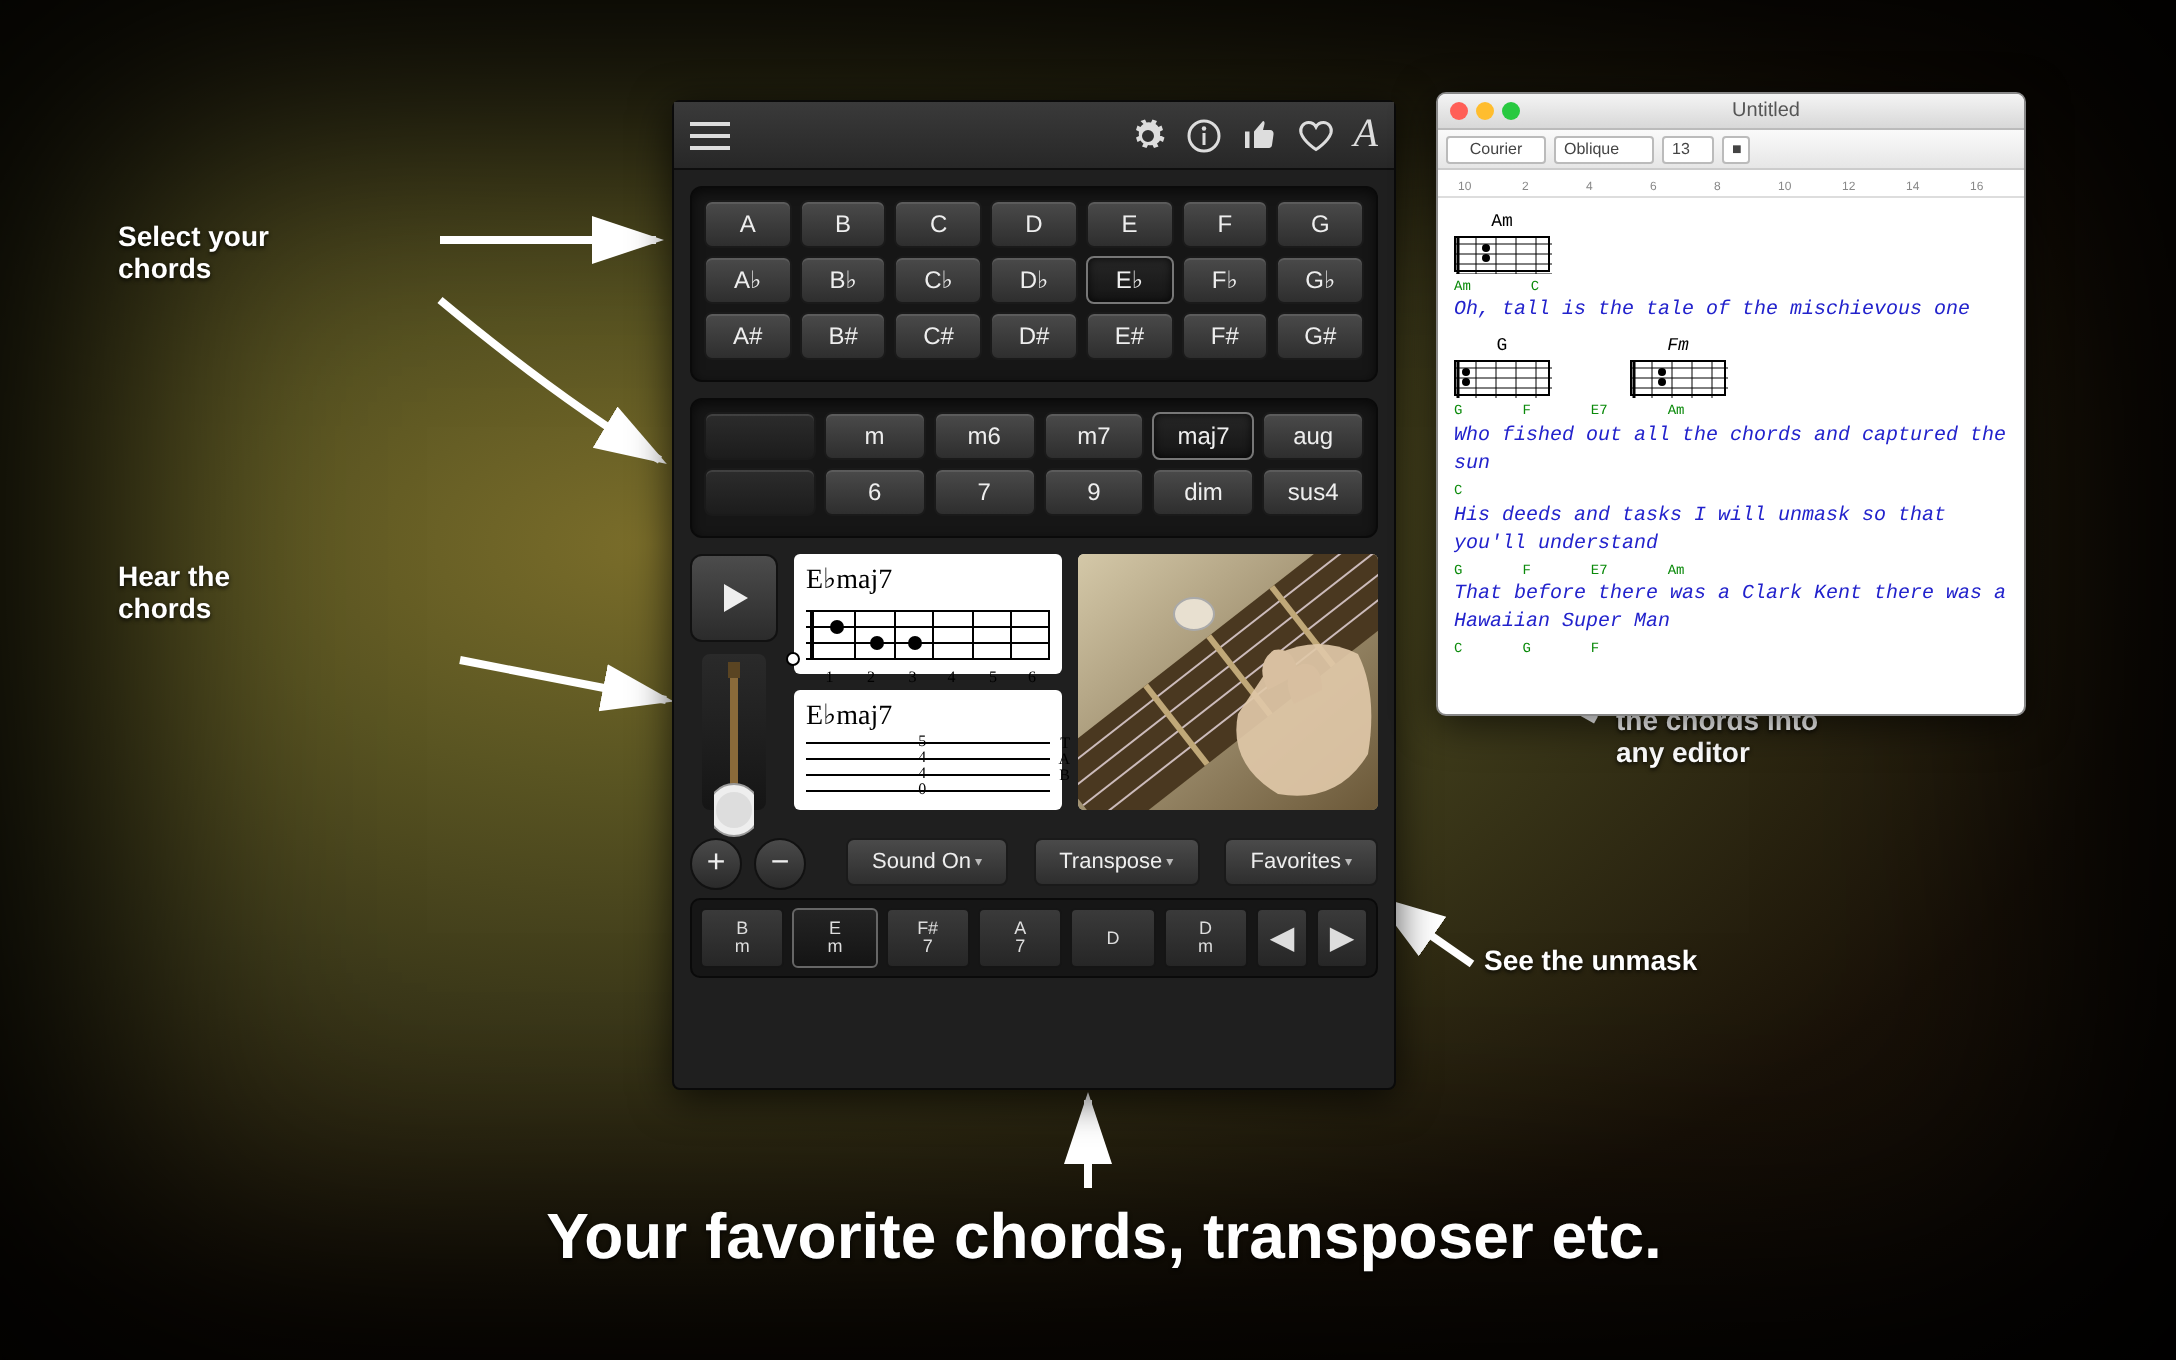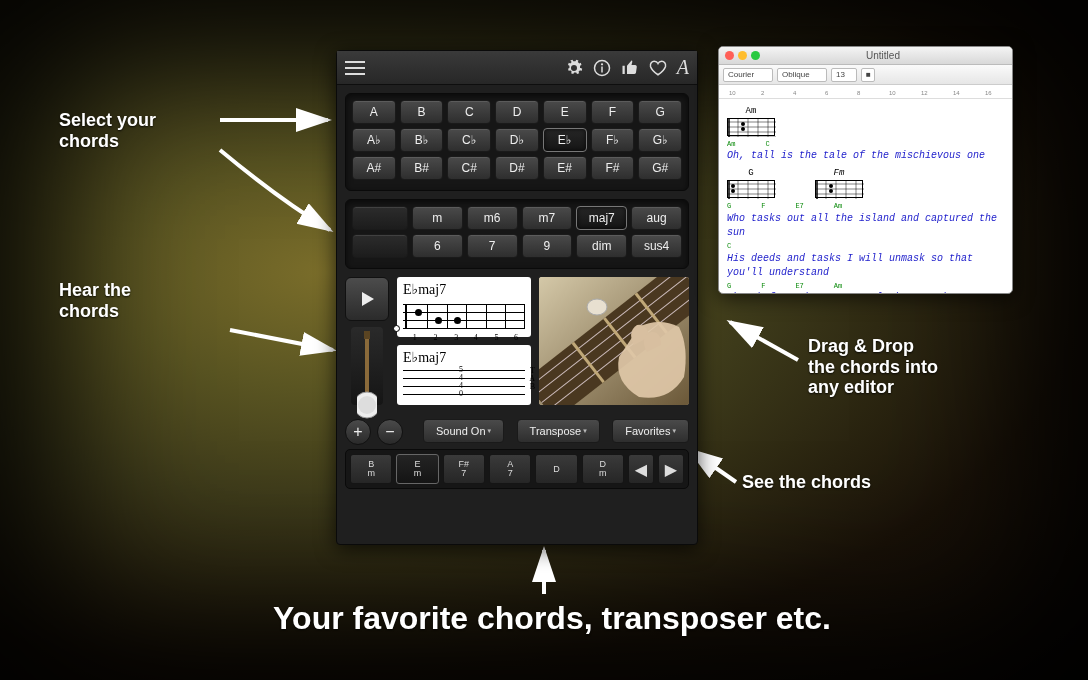--- a/index.html
+++ b/index.html
@@ -6,21 +6,21 @@
   body {
     width: 1088px; height: 680px;
     font-family: "Helvetica Neue", Arial, sans-serif;
     background: radial-gradient(ellipse at 30% 40%, #7a6d2a 0%, #5a5522 20%, #3d3a1a 40%, #1a1208 70%, #0a0604 100%);
     position: relative; overflow: hidden; color:#fff;
   }
   .vignette { position:absolute; inset:0; box-shadow: inset 0 0 150px 60px rgba(0,0,0,0.9); pointer-events:none; }
 
   
   .callout { position:absolute; color:#fff; font-weight:700; text-shadow:0 1px 2px rgba(0,0,0,.8); }
-  .callout.small { font-size:18px; line-height:1.15; }
+  .callout.small { font-size:14px; line-height:1.15; }
   .callout.big { font-size:32px;padding-left:16px; }
 
   
   .arrows { position:absolute; inset:0; pointer-events:none; }
 
   
   .app {
     position:absolute; left:336px; top:50px; width:362px; height:495px;
     background:#1f1f1f; border:1px solid #0a0a0a; border-radius:4px;
     box-shadow: 0 4px 20px rgba(0,0,0,.7);
@@ -83,21 +83,21 @@
   .pill .tri { font-size:7px; margin-left:2px; opacity:.7;}
   .brow2 { display:flex; gap:4px; align-items:stretch; background:#161616; padding:4px; border-radius:5px; border:1px solid #0a0a0a;}
   .fav { flex:1; height:30px; background:linear-gradient(#3a3a3a,#262626); border:1px solid #151515; border-radius:3px;
     display:flex; flex-direction:column; align-items:center; justify-content:center; font-size:9px; line-height:1; color:#ddd; cursor:pointer;}
   .fav.sel { background:linear-gradient(#242424,#141414); border-color:#666;}
   .navbtn { width:26px; height:30px; background:linear-gradient(#3a3a3a,#262626); border:1px solid #151515; border-radius:3px;
     display:flex; align-items:center; justify-content:center; color:#ddd; cursor:pointer;}
 
   
   .editor {
-    position:absolute; left:718px; top:46px; width:295px; height:248px;
+    position:absolute; left:718px; top:46px; width:295px; height:312px;
     background:#fff; border-radius:5px; box-shadow:0 4px 20px rgba(0,0,0,.6); border:1px solid #888;
     overflow:hidden; font-size:9px;
   }
   .ed-title { height:18px; background:linear-gradient(#f4f4f4,#d8d8d8); display:flex; align-items:center; padding:0 6px; border-bottom:1px solid #bbb;}
   .dots { display:flex; gap:4px; }
   .dot3 { width:9px; height:9px; border-radius:50%;}
   .ed-title .tt { flex:1; text-align:center; color:#555; font-size:10px;}
   .ed-tool { height:20px; background:linear-gradient(#fafafa,#e6e6e6); border-bottom:1px solid #ccc; display:flex; gap:4px; align-items:center; padding:0 4px;}
   .ed-sel { height:14px; background:#fff; border:1px solid #bbb; border-radius:2px; font-size:8px; color:#444; padding:0 4px; display:flex; align-items:center;}
   .ed-ruler { height:14px; background:#fff; border-bottom:1px solid #ddd; position:relative; font-size:6px; color:#888;}
@@ -114,21 +114,21 @@
 
 <div class="vignette"></div>
 
 <div class="callout small" style="left:59px; top:110px; white-space:pre;">Select your
 chords</div>
 <div class="callout small" style="left:59px; top:280px; white-space:pre;">Hear the
 chords</div>
 <div class="callout small" style="left:808px; top:336px; white-space:pre;">Drag &amp; Drop
 the chords into
 any editor</div>
-<div class="callout small" style="left:742px; top:472px;">See the chords</div>
+<div class="callout small" style="left:742px; top:472px;">See the unmask</div>
 <div class="callout big" style="left:0; right:0; top:600px; text-align:center;">Your favorite chords, transposer  etc.</div>
 
 <svg class="arrows" width="1088" height="680">
   <defs>
     <marker id="ah" markerWidth="10" markerHeight="10" refX="8" refY="3" orient="auto">
       <path d="M0,0 L9,3 L0,6 Z" fill="#fff"></path>
     </marker>
   </defs>
   <path d="M220 120 L328 120" stroke="#fff" stroke-width="4" marker-end="url(#ah)"></path>
   <path d="M220 150 Q280 200 330 230" stroke="#fff" stroke-width="4" fill="none" marker-end="url(#ah)"></path>
@@ -371,21 +371,21 @@
 <div class="editor">
   <div class="ed-title">
     <div class="dots">
       <div class="dot3" style="background:#ff5f57;"></div>
       <div class="dot3" style="background:#ffbd2e;"></div>
       <div class="dot3" style="background:#28c940;"></div>
     </div>
     <div class="tt">Untitled</div>
   </div>
   <div class="ed-tool">
-    <div class="ed-sel" style="width:50px;">
+    <div class="ed-sel" style="width:50px;justify-content:center;">
         <span>Courier</span>
       </div>
     <div class="ed-sel" style="width:50px;">
         <span>Oblique</span>
       </div>
     <div class="ed-sel" style="width:26px;">
         <span>13</span>
       </div>
     <div class="ed-sel" style="width:14px;">■</div>
   </div>
@@ -454,21 +454,21 @@
                   <line x1="10" y1="0" x2="10" y2="18"></line>
                   <line x1="20" y1="0" x2="20" y2="18"></line>
                   <line x1="30" y1="0" x2="30" y2="18"></line>
                   <line x1="40" y1="0" x2="40" y2="18"></line>
                 </g>
                 <circle cx="15" cy="5" r="2"></circle>
                 <circle cx="15" cy="10" r="2"></circle>
               </svg></div></div>
         </div>
         <div class="chordline"><span>G</span><span>F</span><span>E7</span><span>Am</span></div>
-        <div class="lyric">Who tasks out all the island and captured the sun</div>
+        <div class="lyric">Who fished out all the chords and captured the sun</div>
         <div class="chordline"><span>C</span></div>
         <div class="lyric">His deeds and tasks I will unmask so that you'll understand</div>
         <div class="chordline"><span>G</span><span>F</span><span>E7</span><span>Am</span></div>
         <div class="lyric">That before there was a Clark Kent there was a Hawaiian Super Man</div>
         <div class="chordline"><span>C</span><span>G</span><span>F</span></div>
       </div>
   </div>
 </div>
 
 </body></html>

